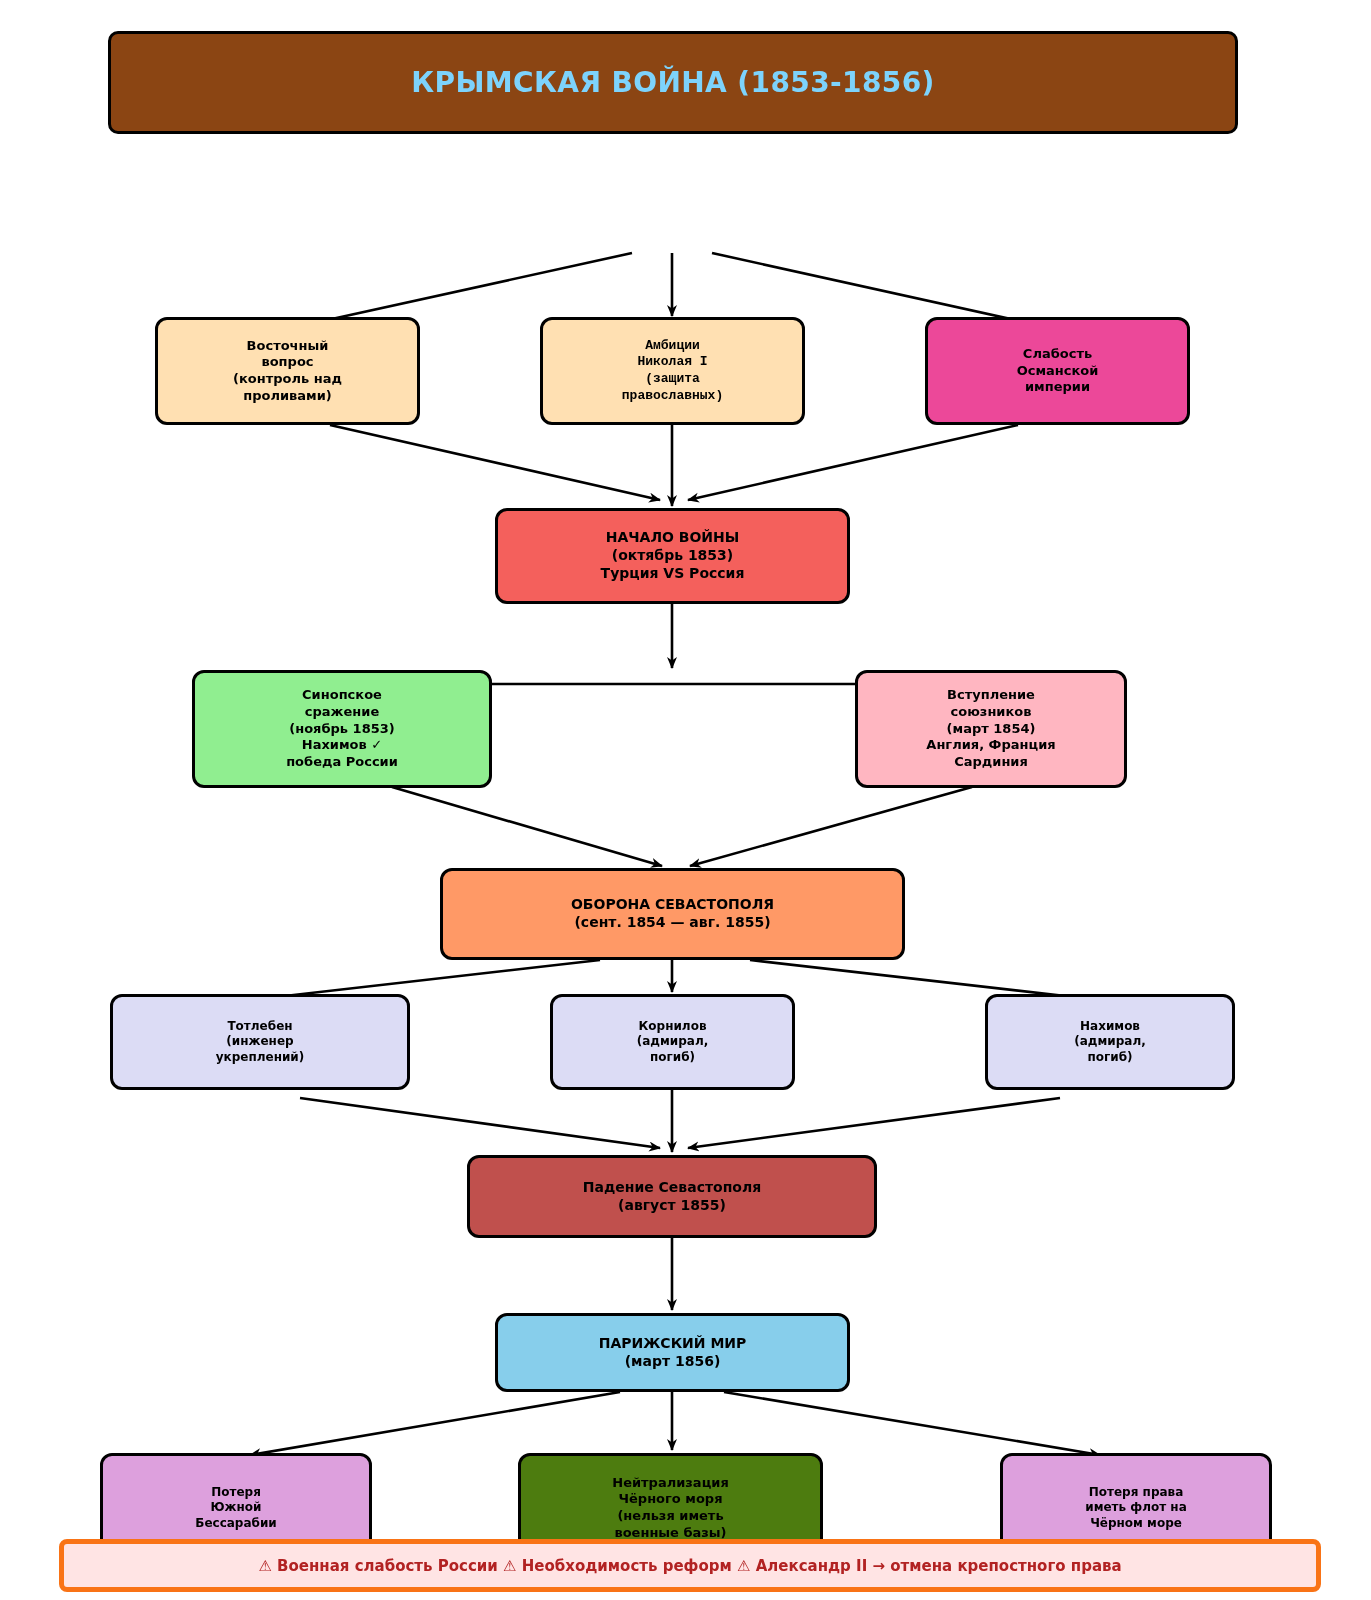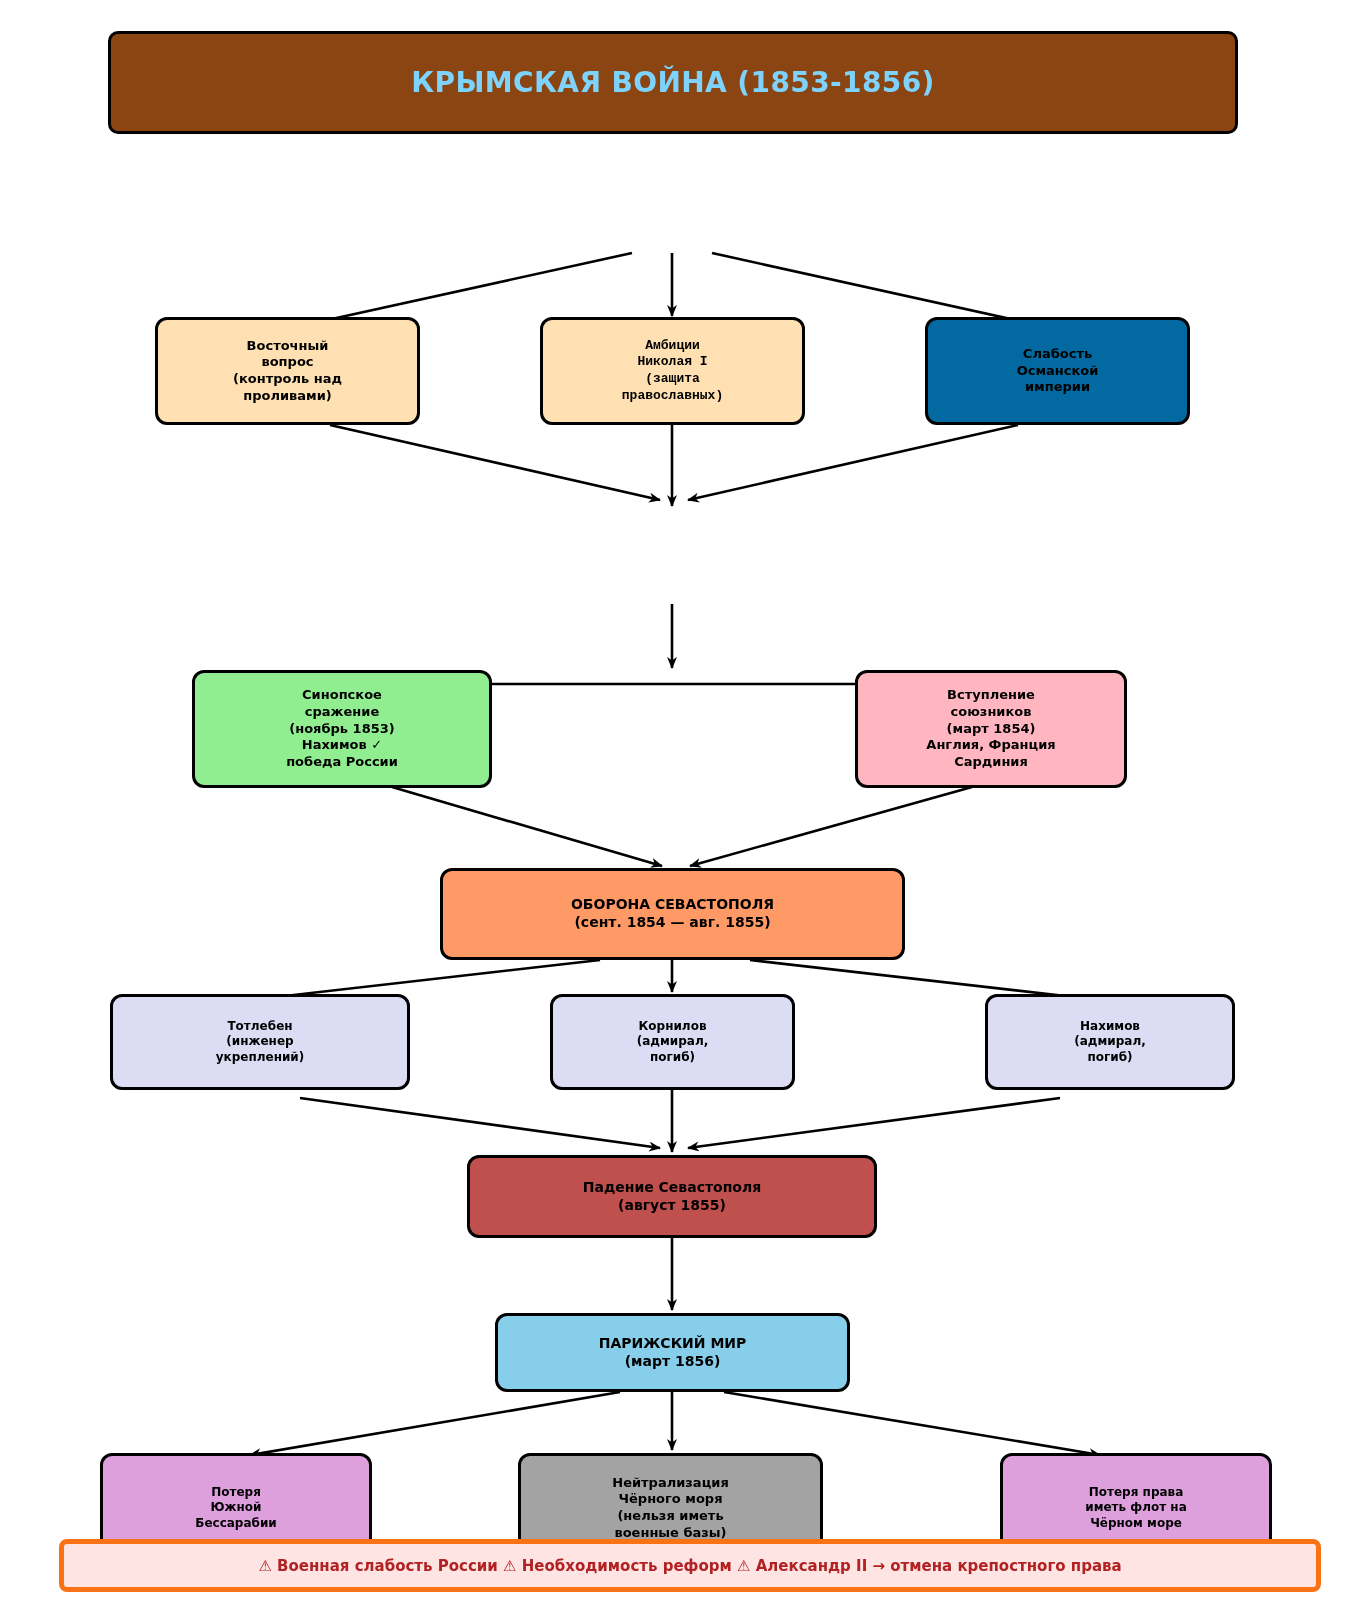--- a/index.html
+++ b/index.html
@@ -154,28 +154,35 @@
 
   <div class="node fs-13b" style="left:540px; top:317px; width:265px; height:108px; background:#FFE0B2;font-family:Liberation Mono, monospace;">
     <div class="lines">
       <span class="ln">Амбиции</span>
       <span class="ln">Николая I</span>
       <span class="ln">(защита</span>
       <span class="ln">православных)</span>
     </div>
   </div>
 
-  <div class="node fs-13b" style="left:925px; top:317px; width:265px; height:108px; background:#0369a1;">
+  <div class="node fs-13b" style="left:925px; top:317px; width:265px; height:108px; background:#ec4899;">
     <div class="lines">
       <span class="ln">Слабость</span>
       <span class="ln">Османской</span>
       <span class="ln">империи</span>
     </div>
   </div>
 
+  <div class="node fs-14b" style="left:495px; top:508px; width:355px; height:96px; background:#F4605C;">
+    <div class="lines">
+      <span class="ln">НАЧАЛО ВОЙНЫ</span>
+      <span class="ln">(октябрь 1853)</span>
+      <span class="ln">Турция VS Россия</span>
+    </div>
+  </div>
 
   <div class="node fs-13b" style="left:192px; top:670px; width:300px; height:118px; background:#90EE90;">
     <div class="lines">
       <span class="ln">Синопское</span>
       <span class="ln">сражение</span>
       <span class="ln">(ноябрь 1853)</span>
       <span class="ln">Нахимов ✓</span>
       <span class="ln">победа России</span>
     </div>
   </div>
@@ -236,21 +243,21 @@
   </div>
 
   <div class="node fs-12b" style="left:100px; top:1453px; width:272px; height:110px; background:#DDA0DD;">
     <div class="lines">
       <span class="ln">Потеря</span>
       <span class="ln">Южной</span>
       <span class="ln">Бессарабии</span>
     </div>
   </div>
 
-  <div class="node fs-13b" style="left:518px; top:1453px; width:305px; height:110px; background:#a3a3a3;">
+  <div class="node fs-13b" style="left:518px; top:1453px; width:305px; height:110px; background:#4d7c0f;">
     <div class="lines">
       <span class="ln">Нейтрализация</span>
       <span class="ln">Чёрного моря</span>
       <span class="ln">(нельзя иметь</span>
       <span class="ln">военные базы)</span>
     </div>
   </div>
 
   <div class="node fs-12b" style="left:1000px; top:1453px; width:272px; height:110px; background:#DDA0DD;">
     <div class="lines">

